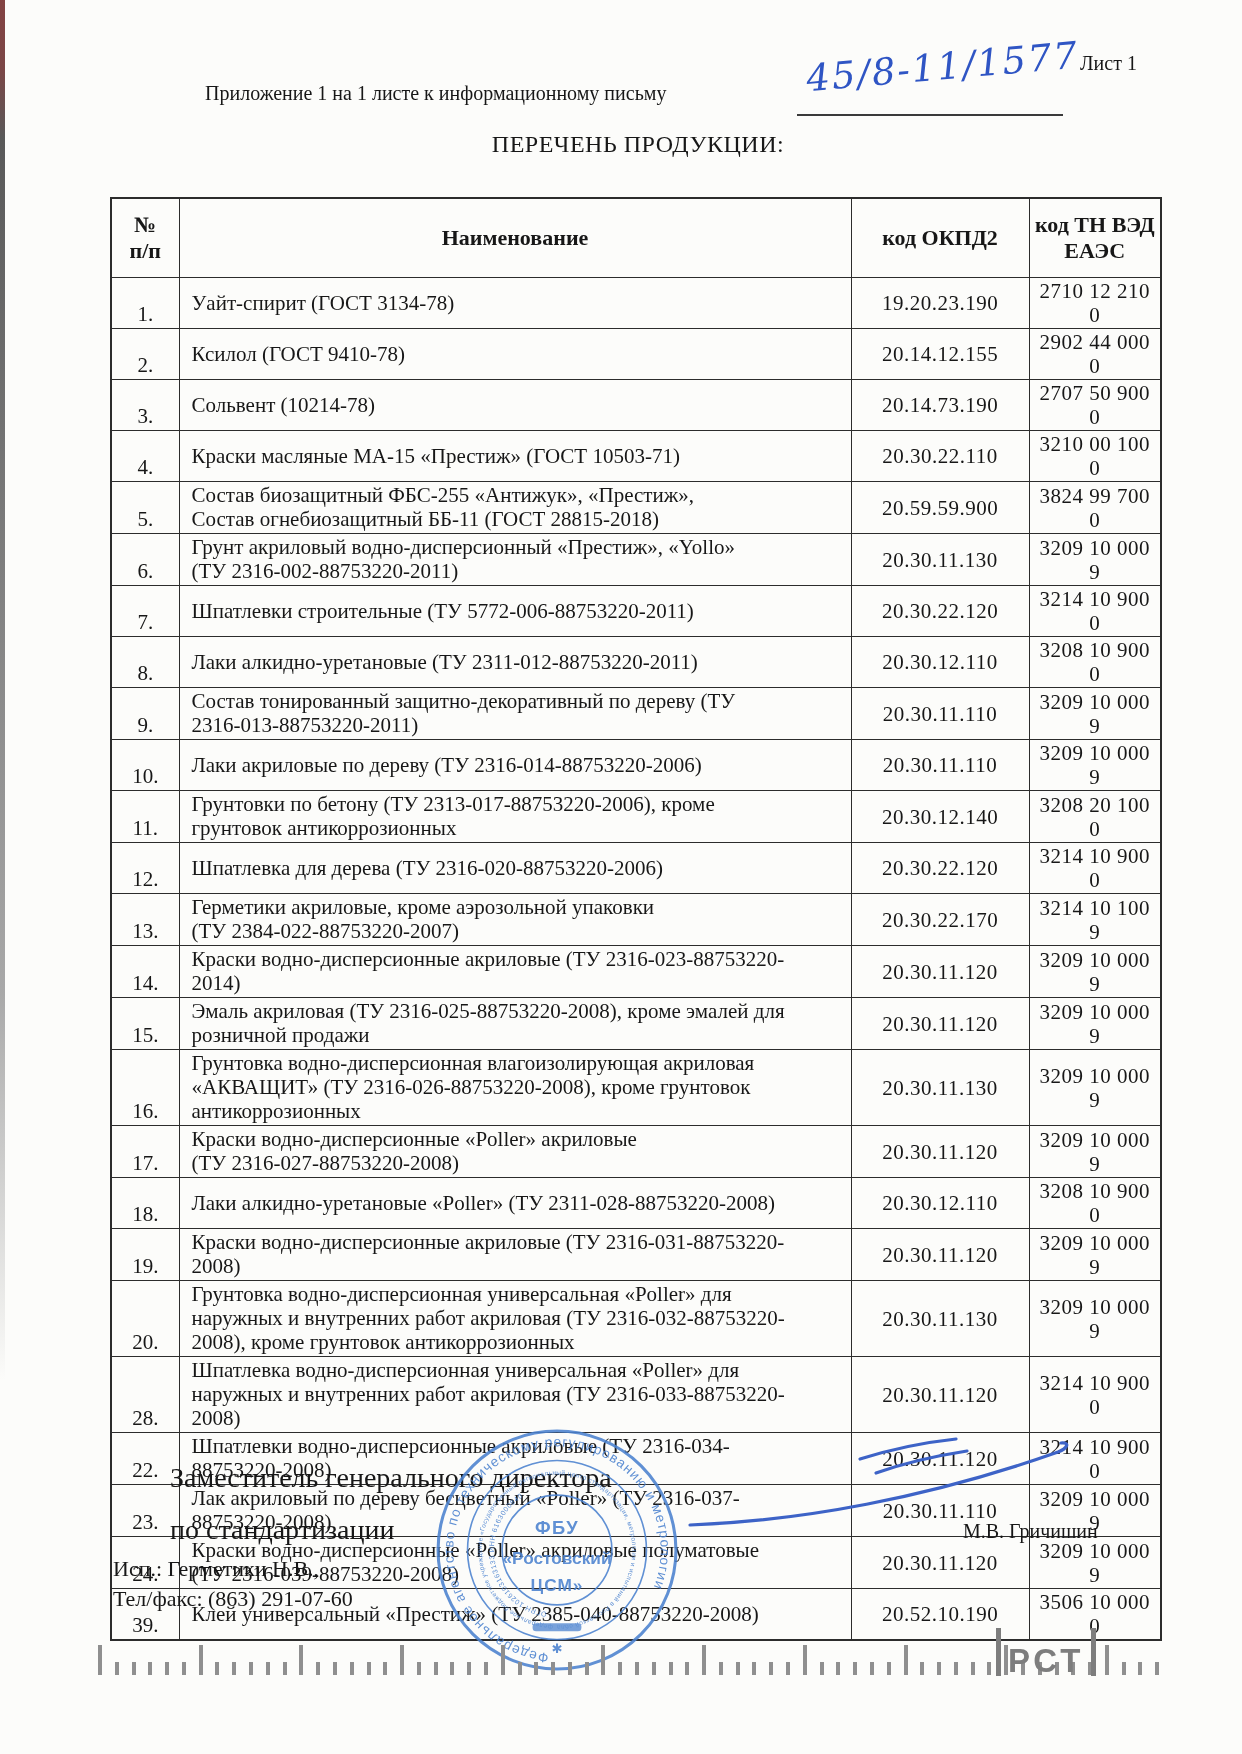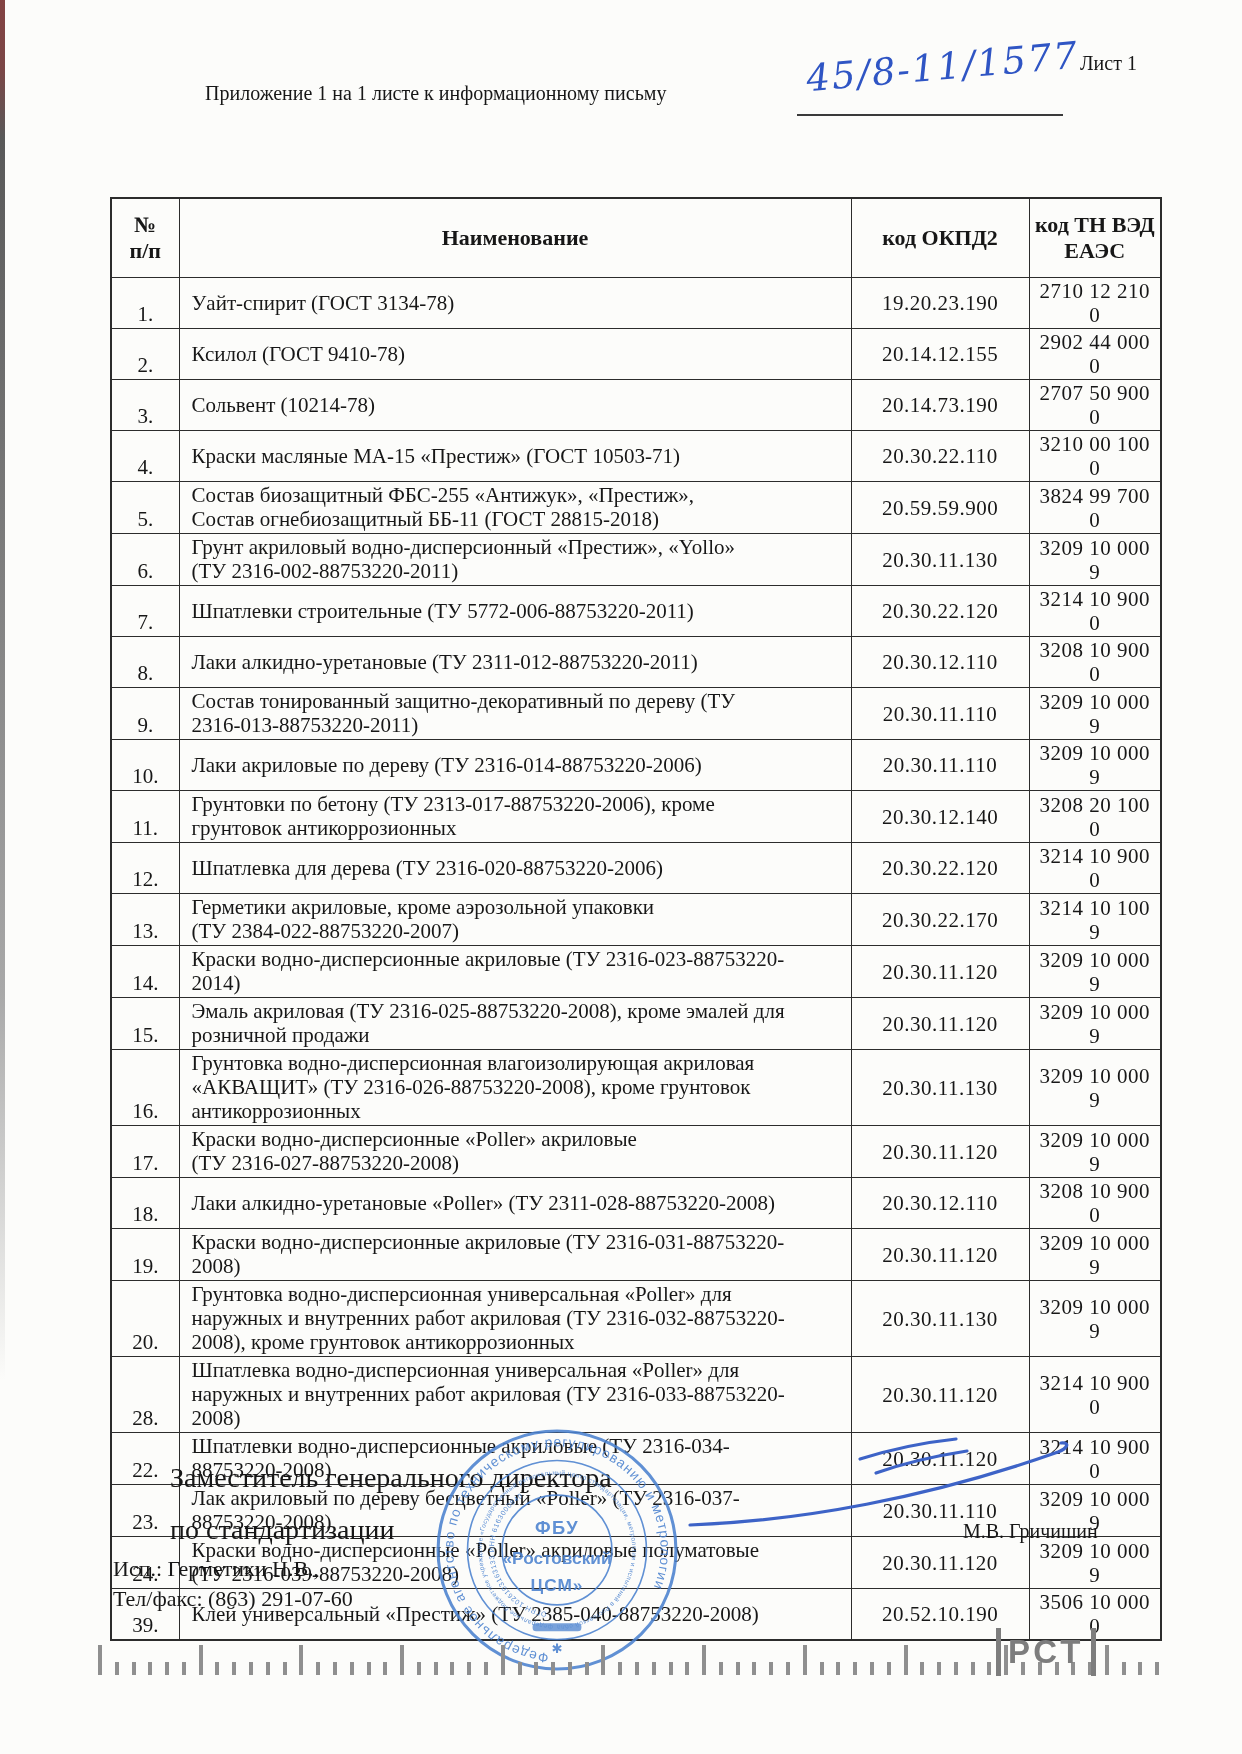--- a/index.html
+++ b/index.html
@@ -52,37 +52,38 @@
 
   .ruler {
     position:absolute; left:98px; top:1644px; width:1062px; height:31px;
     display:flex; justify-content:space-between; align-items:flex-end;
   }
   .tick { width:4px; background:#8f8f8f; }
   .tick.tall { height:30px; }
   .tick.short { height:13px; }
   .rst-logo {
     position:absolute; left:996px; top:1628px; height:48px;
-    display:flex; align-items:center; gap:7px; color:#7d7d7d;
+    display:flex; align-items:flex-end; gap:7px; color:#7d7d7d;
     font-family:"Liberation Sans", sans-serif; font-weight:bold;
   }
   .rst-bar { width:5px; height:48px; background:#7d7d7d; }
   .rst-text { font-size:33px; line-height:30px; letter-spacing:4px; }
 </style>
 </head>
 <body>
 
 <div class="page">
 
   <div class="scan-edge"></div>
 
   <div class="sheet-label">Лист 1</div>
   <div class="appendix-text">Приложение 1 на 1 листе к информационному письму</div>
   <div class="appendix-underline"></div>
   <div class="handwritten">45/8-11/1577</div>
+  <div class="doc-title">ПЕРЕЧЕНЬ ПРОДУКЦИИ:</div>
 
   <table class="products">
     <colgroup>
       <col style="width:68px">
         <col style="width:672px">
         <col style="width:178px">
         <col style="width:132px">
     </colgroup>
     <thead>
       <tr>

